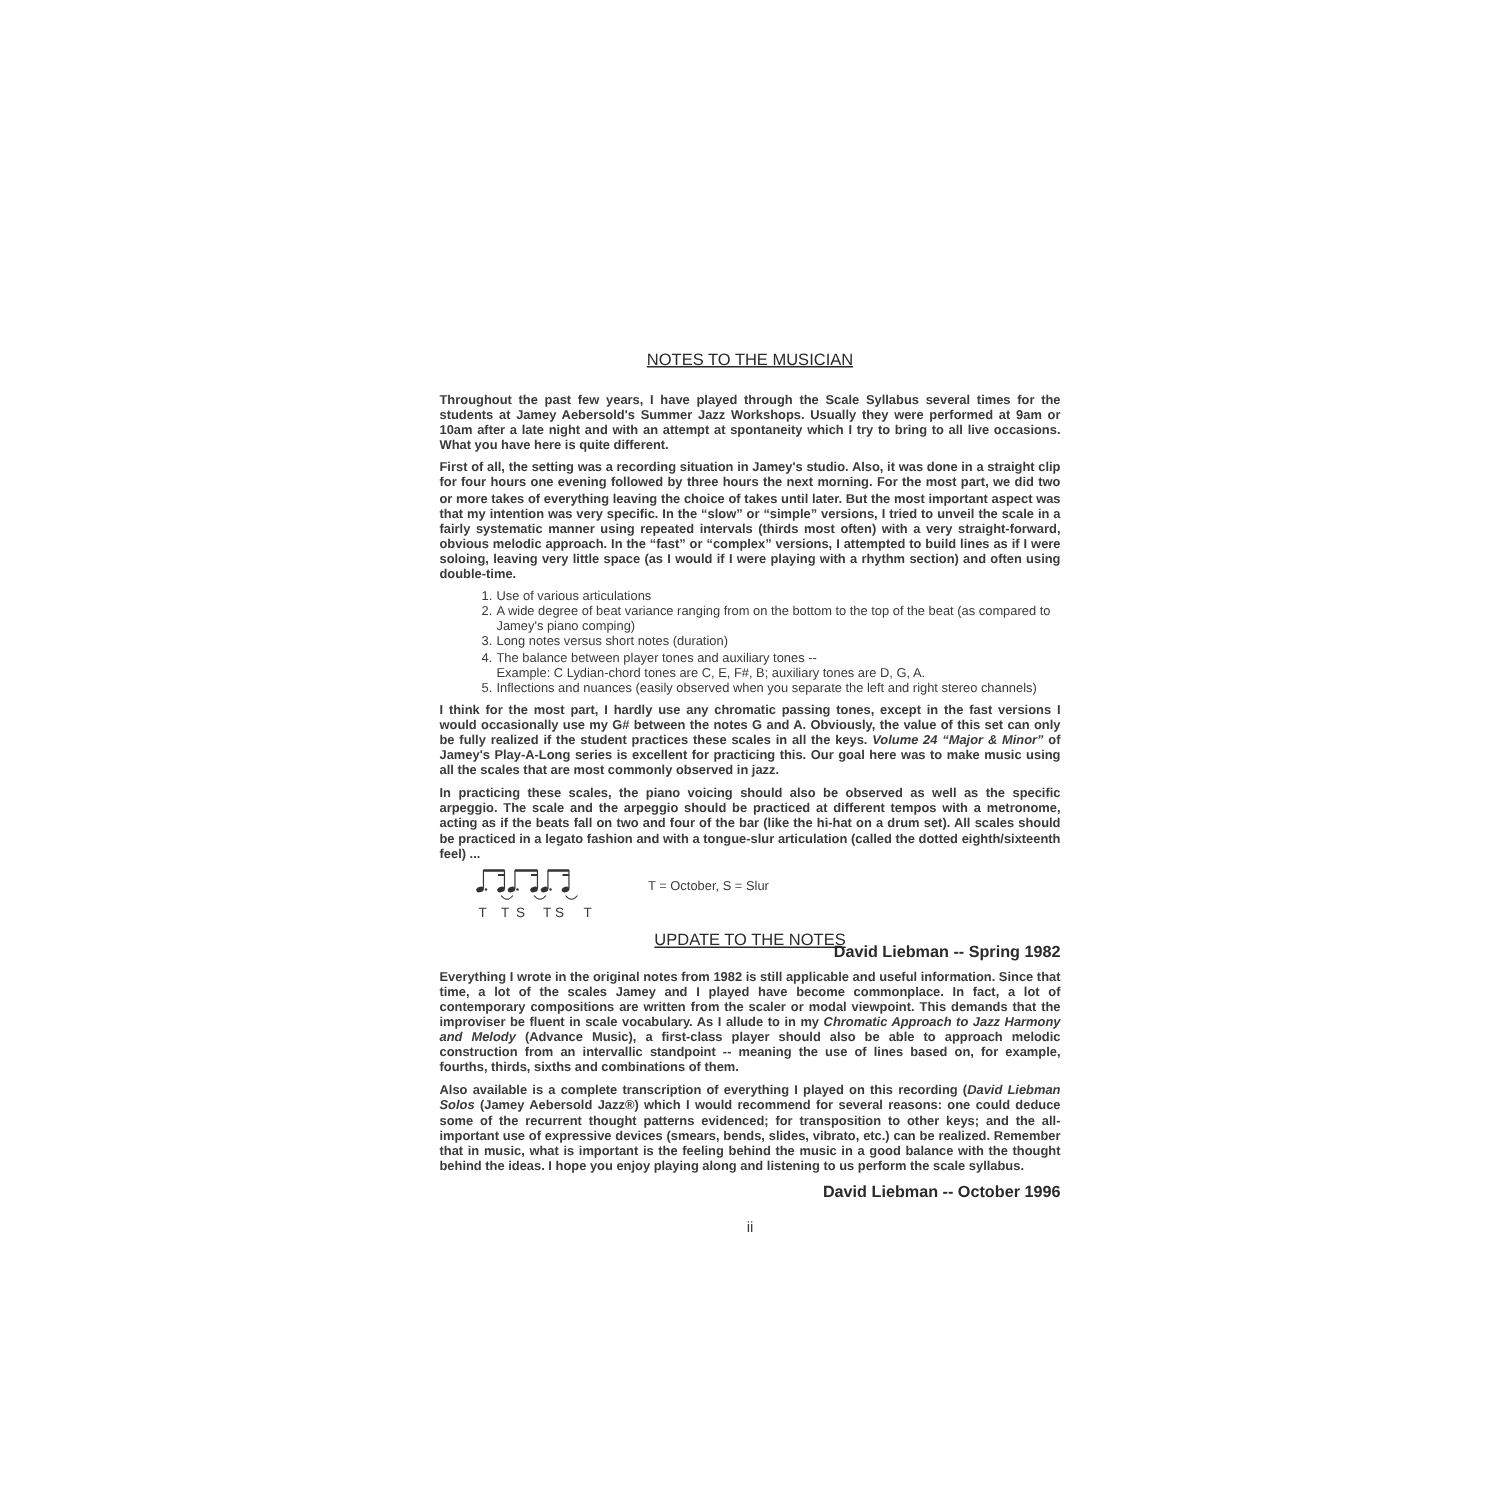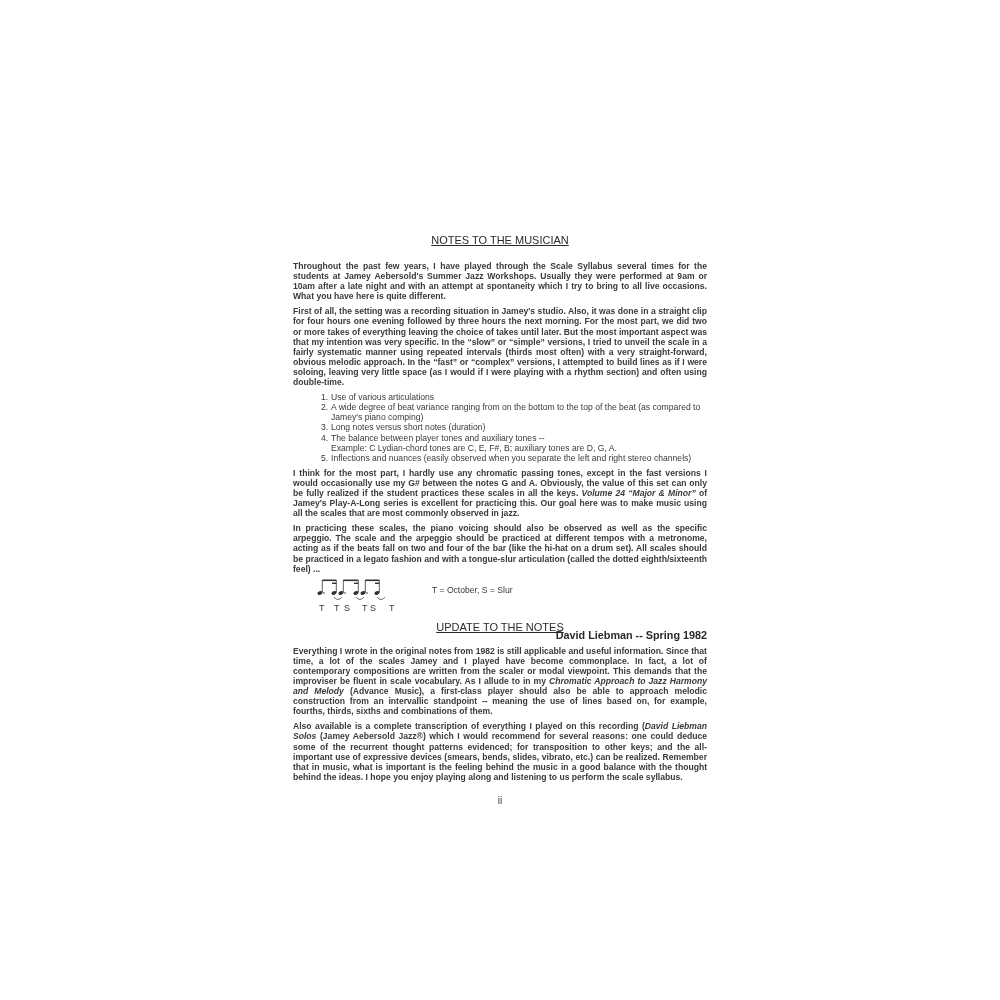--- a/index.html
+++ b/index.html
@@ -96,15 +96,16 @@
     <span class="legend">T = October, S = Slur</span>
     <div class="sig sig1">David Liebman -- Spring 1982</div>
   </div>
 
   <h2 class="heading h2">UPDATE TO THE NOTES</h2>
 
   <p><span>Everything I wrote in the original notes from 1982 is still applicable and useful information. Since that time, a lot of the scales Jamey and I played have become commonplace. In fact, a lot of contemporary compositions are written from the scaler or modal viewpoint. This demands that the improviser be fluent in scale vocabulary. As I allude to in my </span><em>Chromatic Approach to Jazz Harmony and Melody</em><span> (Advance Music), a first-class player should also be able to approach melodic construction from an intervallic standpoint -- meaning the use of lines based on, for example, fourths, thirds, sixths and combinations of them.</span></p>
 
   <p><span>Also available is a complete transcription of everything I played on this recording (</span><em>David Liebman Solos</em><span> (Jamey Aebersold Jazz®) which I would recommend for several reasons: one could deduce some of the recurrent thought patterns evidenced; for transposition to other keys; and the all-important use of expressive devices (smears, bends, slides, vibrato, etc.) can be realized. Remember that in music, what is important is the feeling behind the music in a good balance with the thought behind the ideas. I hope you enjoy playing along and listening to us perform the scale syllabus.</span></p>
 
+  <div class="sig sig2">David Liebman -- October 1996</div>
 
   <div class="pagenum">ii</div>
 </div>
 
 </body></html>

